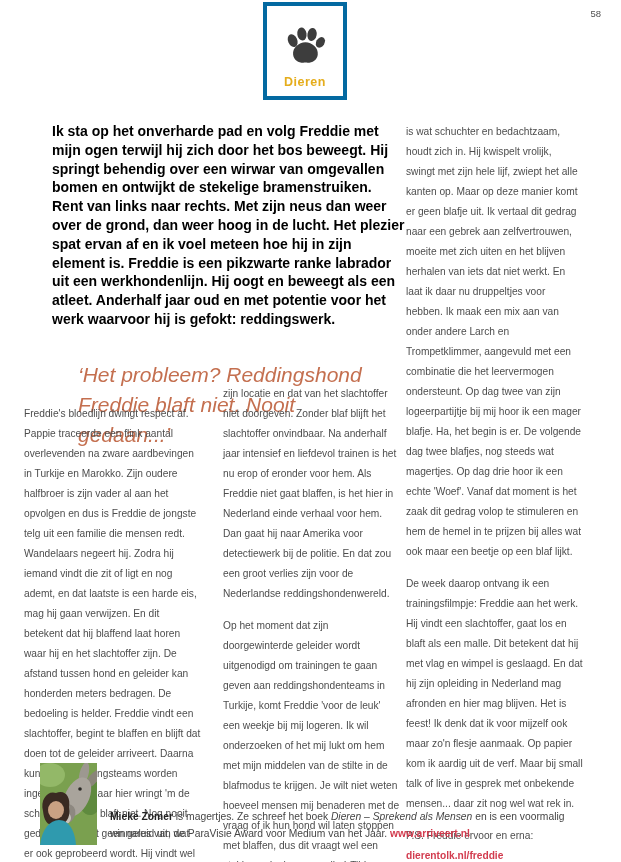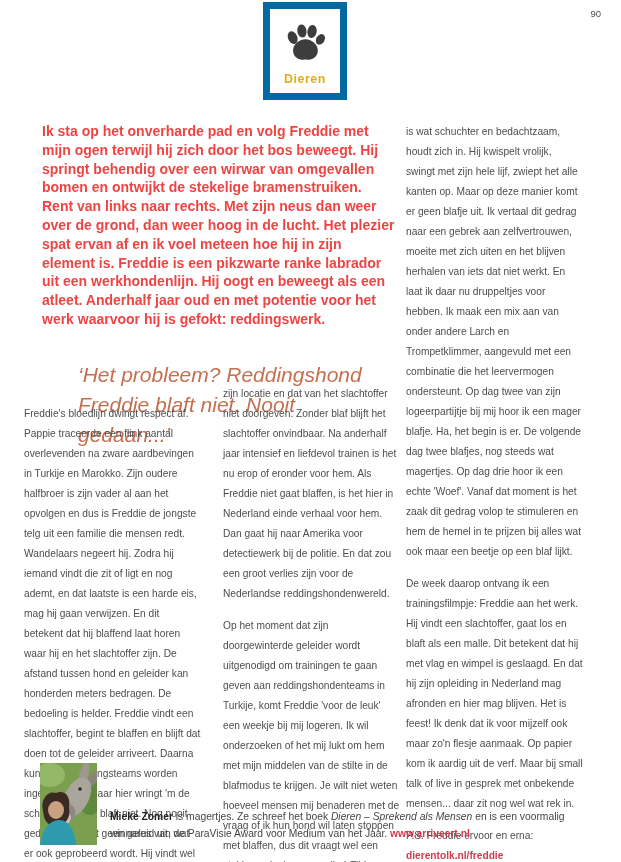--- a/index.html
+++ b/index.html
@@ -4,28 +4,28 @@
 <style>
   html,body{margin:0;padding:0;background:#e9e9e9;}
   .page{
     position:relative;width:621px;height:862px;background:#ffffff;
     font-family:"Liberation Sans",sans-serif;color:#4a4a4a;overflow:hidden;
     margin:0 auto;
   }
   .page-number{position:absolute;top:8px;right:20px;font-size:9.5px;color:#4f4f4f;}
   .category-box{
     position:absolute;left:263px;top:2px;width:84px;height:98px;
-    border:7px solid #0369a1;display:flex;flex-direction:column;
+    border:4px solid #0369a1;display:flex;flex-direction:column;
     align-items:center;justify-content:flex-end;padding-bottom:7px;box-sizing:border-box;
   }
   .paw{width:46px;height:44px;margin-bottom:8px;}
   .category-label{font-size:12.5px;font-weight:bold;color:#e5ad1c;letter-spacing:0.5px;}
   .intro{
-    position:absolute;left:42px;top:122px;width:354px;
-    font-size:14px;font-weight:bold;line-height:18.8px;color:#ef4444;
+    position:absolute;left:52px;top:122px;width:354px;
+    font-size:14px;font-weight:bold;line-height:18.8px;color:#000000;
   }
   .quote{
     position:absolute;left:78px;top:360px;width:300px;
     font-style:italic;font-size:21px;line-height:30px;color:#c46f4f;
   }
   .col{position:absolute;font-size:10.2px;line-height:20px;color:#4d4d4d;}
   .col p{margin:0 0 12px 0;}
   .col p:last-child{margin-bottom:0;}
   .col1{left:24px;top:404px;width:177px;}
   .col2{left:223px;top:384px;width:177px;}
@@ -44,21 +44,21 @@
     font-size:10.3px;line-height:17px;color:#454545;
   }
   .footer-text .bold{font-weight:bold;color:#222;}
   .footer-text .italic{font-style:italic;}
 </style>
 </head>
 <body>
 
 <div class="page">
 
-  <div class="page-number">90</div>
+  <div class="page-number">58</div>
 
   <div class="category-box">
     <svg class="paw" viewBox="0 0 100 100" fill="#3d3d3d">
       <ellipse cx="22" cy="40" rx="10.5" ry="15" transform="rotate(-24 22 40)"></ellipse>
       <ellipse cx="43" cy="25" rx="10.5" ry="15" transform="rotate(-8 43 25)"></ellipse>
       <ellipse cx="66" cy="26" rx="10.5" ry="15" transform="rotate(10 66 26)"></ellipse>
       <ellipse cx="85" cy="44" rx="9.5" ry="13" transform="rotate(30 85 44)"></ellipse>
       <path d="M51 44 C66 44 81 57 79 72 C77 86 64 92 51 90 C38 92 25 86 23 72 C21 57 36 44 51 44 Z"></path>
     </svg>
     <div class="category-label">Dieren</div>

